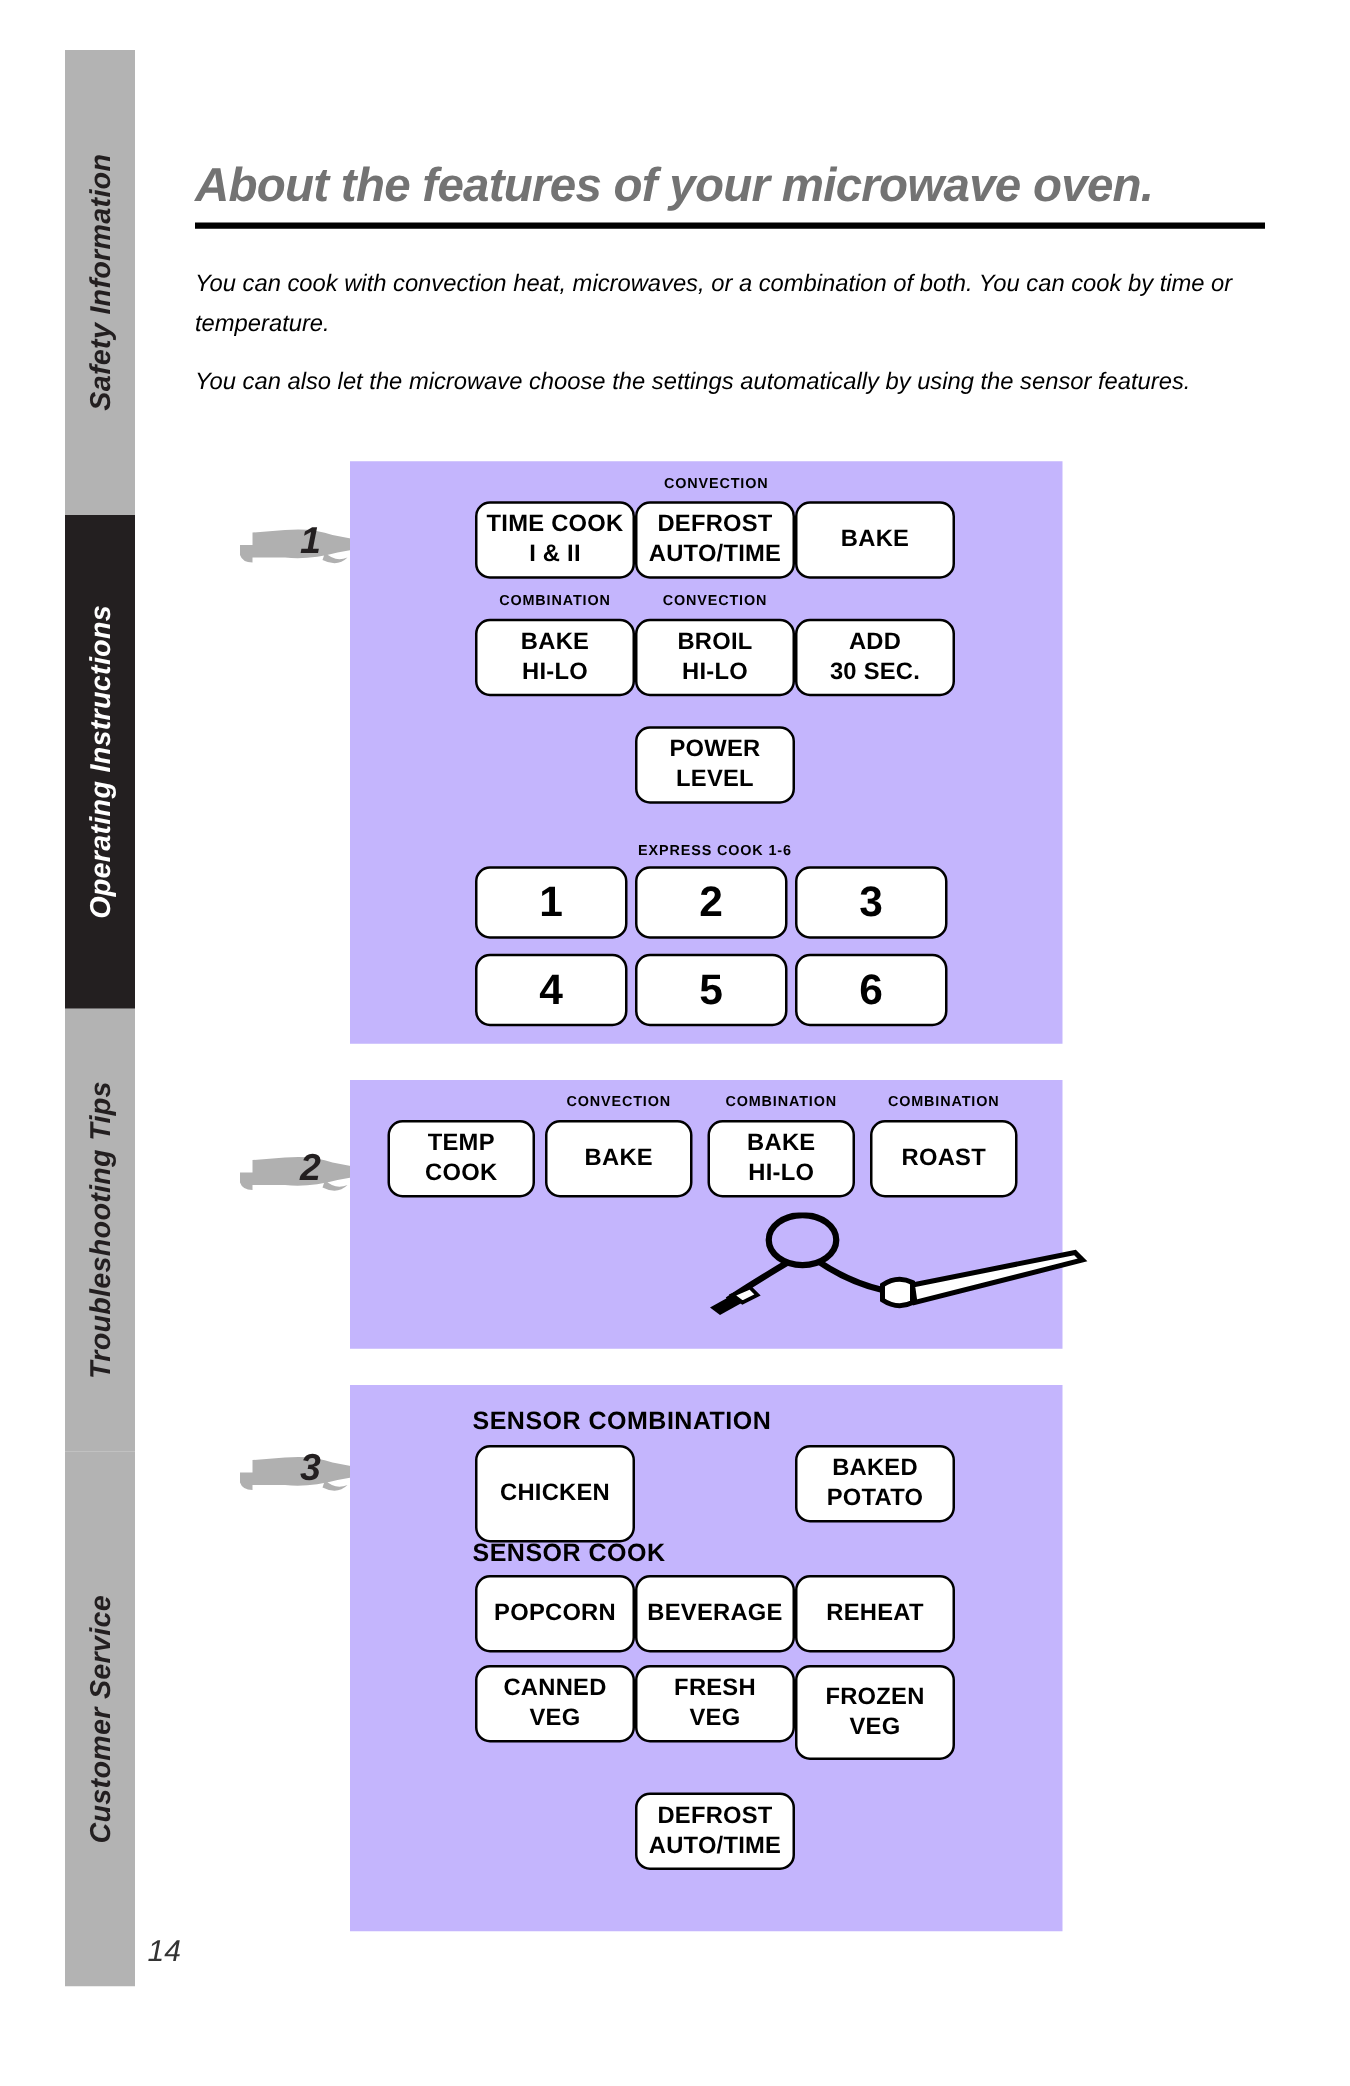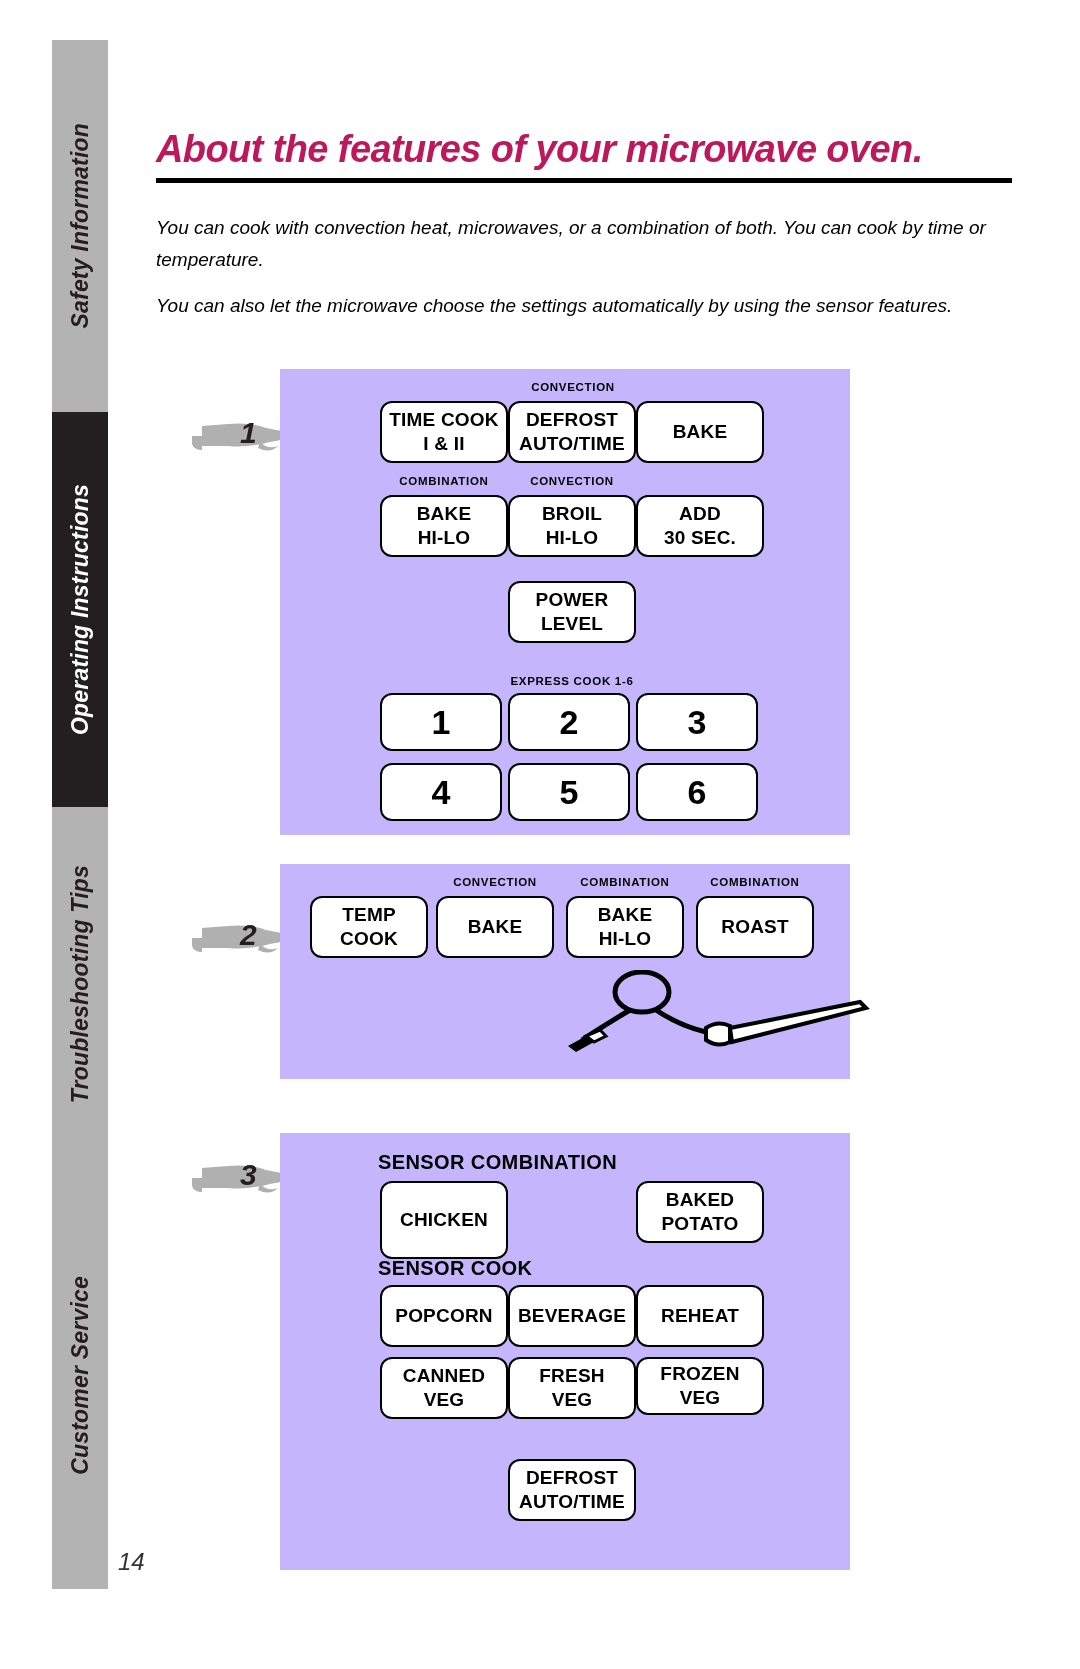--- a/index.html
+++ b/index.html
@@ -54,21 +54,21 @@
   }
 
   #page-title {
     position: absolute;
     left: 0;
     top: 128px;
     font-size: 38px;
     font-weight: bold;
     font-style: italic;
     letter-spacing: -0.6px;
-    color: #be185d;
+    color: #737373;
     white-space: nowrap;
   }
   #title-rule {
     position: absolute;
     left: 0;
     top: 178px;
     width: 856px;
     height: 5px;
     background: #000;
   }
@@ -85,21 +85,21 @@
   #intro-1 { top: 212px; }
   #intro-2 { top: 290px; }
 
   
   .panel {
     position: absolute;
     background: #c4b5fd;
   }
   #panel-1 { left: 124px; top: 369px; width: 570px; height: 466px; }
   #panel-2 { left: 124px; top: 864px; width: 570px; height: 215px; }
-  #panel-3 { left: 124px; top: 1108px; width: 570px; height: 437px; margin-top: 25px; }
+  #panel-3 { left: 124px; top: 1108px; width: 570px; height: 437px; }
 
   
   .key {
     position: absolute;
     background: #ffffff;
     border: 2.5px solid #000;
     border-radius: 12px;
     display: flex;
     flex-direction: column;
     align-items: center;
@@ -342,21 +342,21 @@
     </div>
 
     <div class="key" style="left:100px;top:224px;width:128px;height:62px;">
       <span class="key-line">CANNED</span>
       <span class="key-line">VEG</span>
     </div>
     <div class="key" style="left:228px;top:224px;width:128px;height:62px;">
       <span class="key-line">FRESH</span>
       <span class="key-line">VEG</span>
     </div>
-    <div class="key" style="left:356px;top:224px;width:128px;height:58px;">
+    <div class="key" style="left:356px;top:224px;width:128px;height:76px;">
       <span class="key-line">FROZEN</span>
       <span class="key-line">VEG</span>
     </div>
 
     <div class="key" style="left:228px;top:326px;width:128px;height:62px;">
       <span class="key-line">DEFROST</span>
       <span class="key-line">AUTO/TIME</span>
     </div>
   </div>
 

